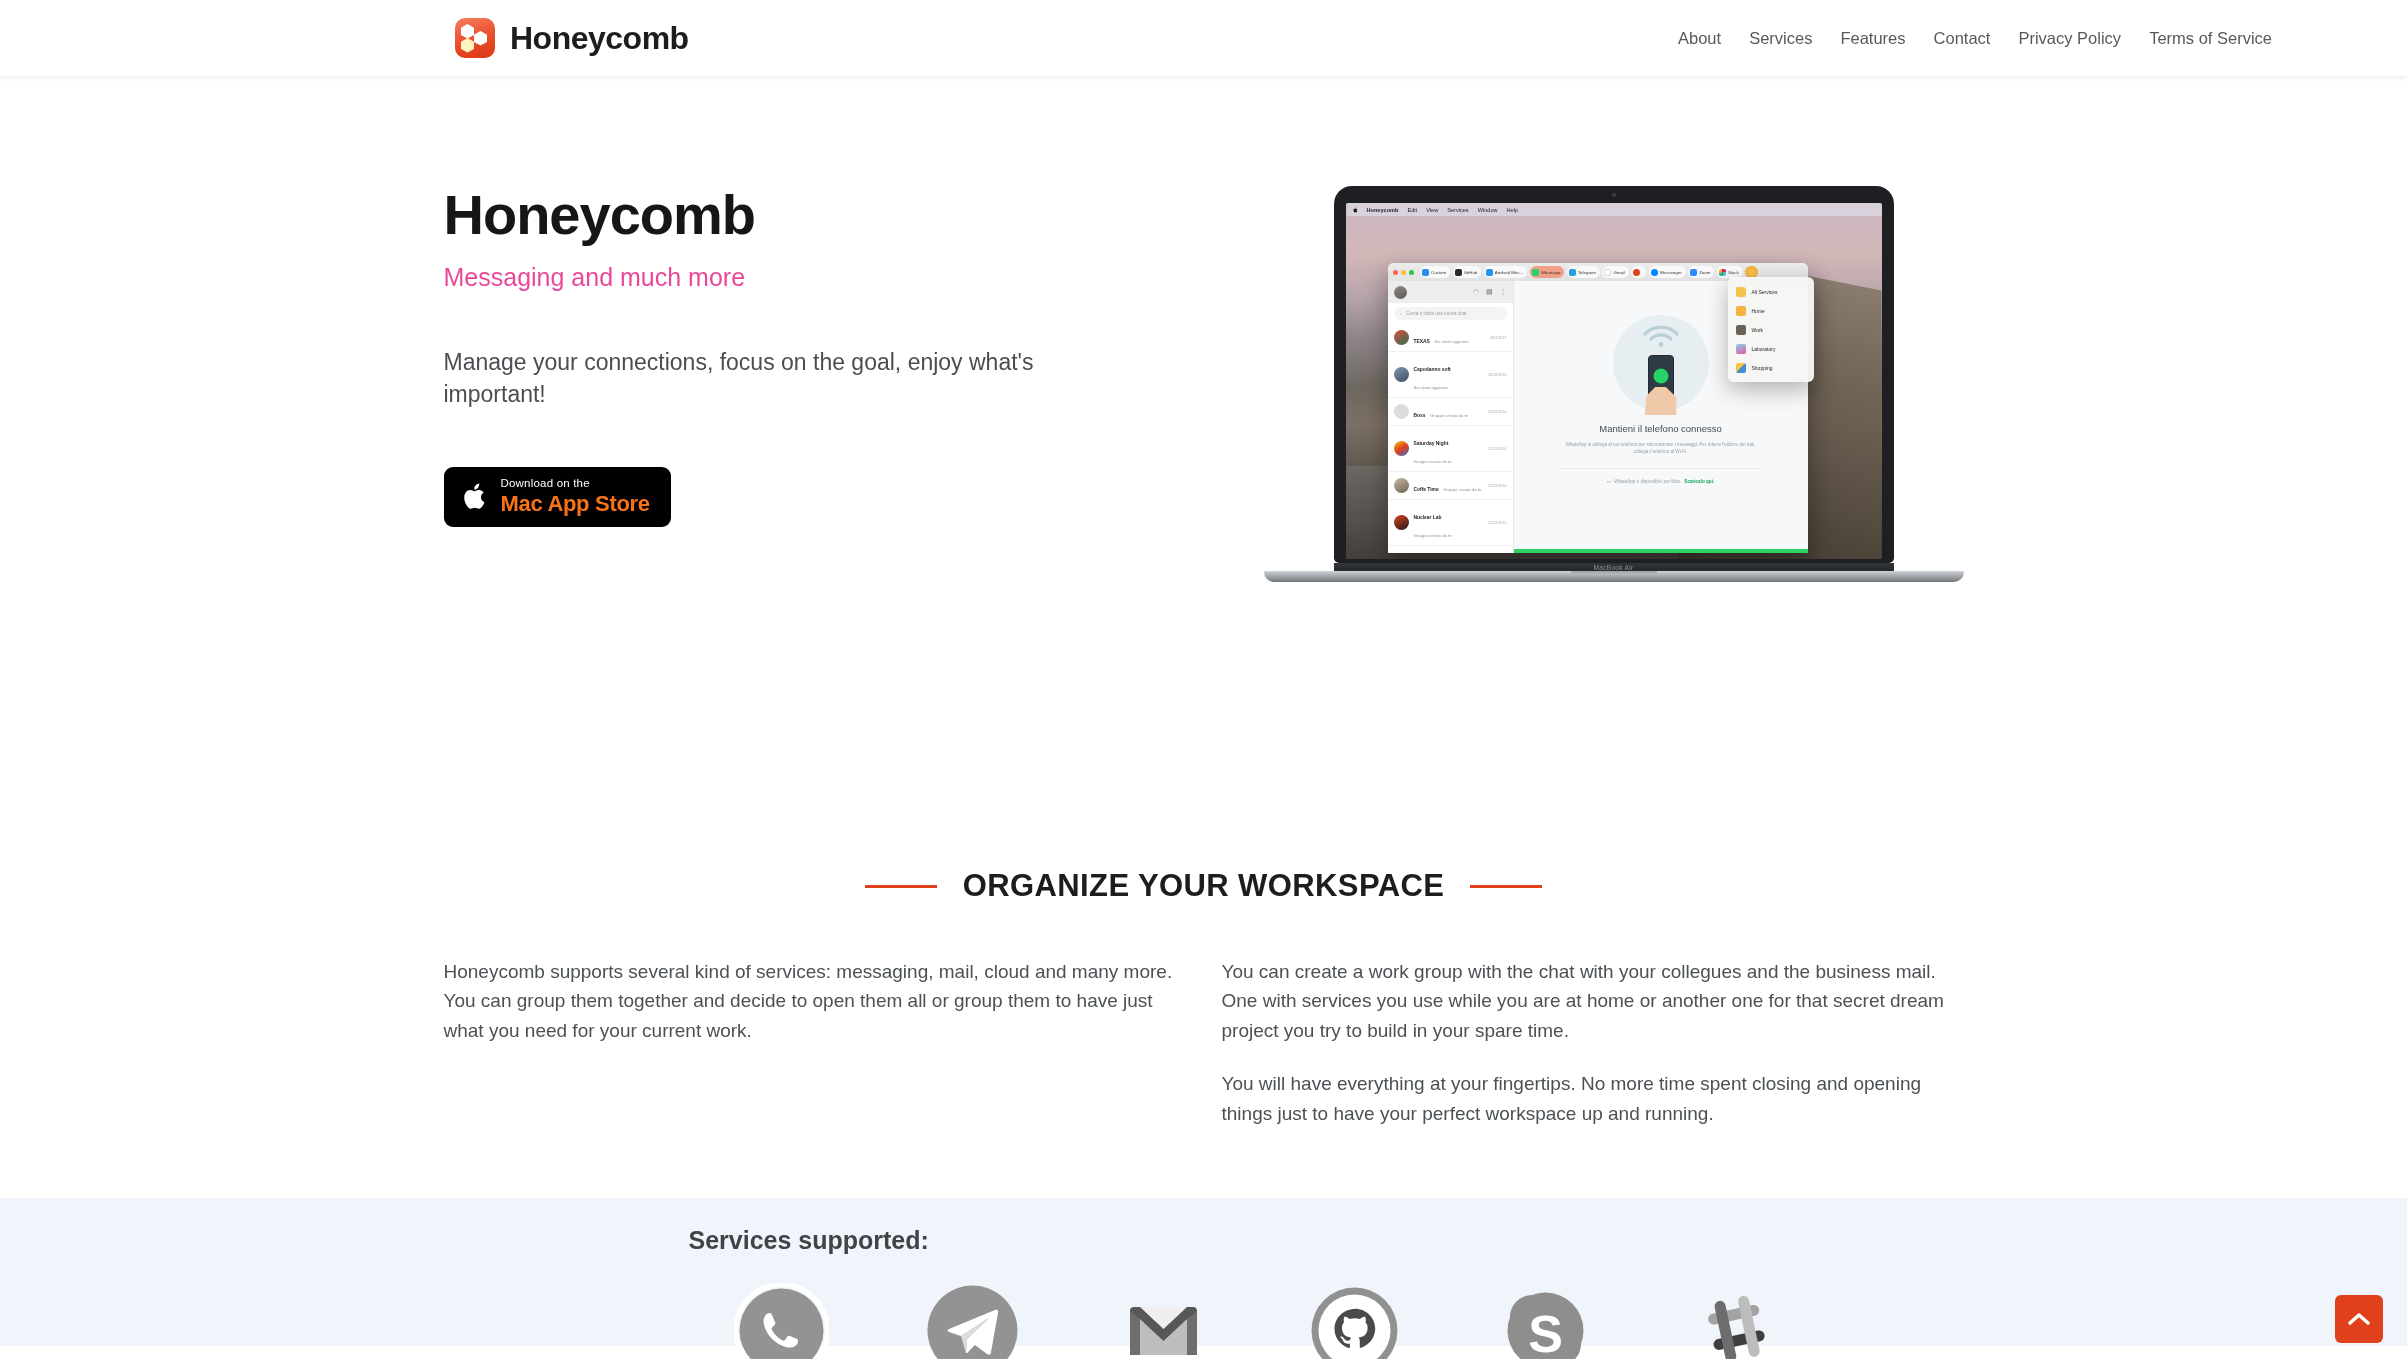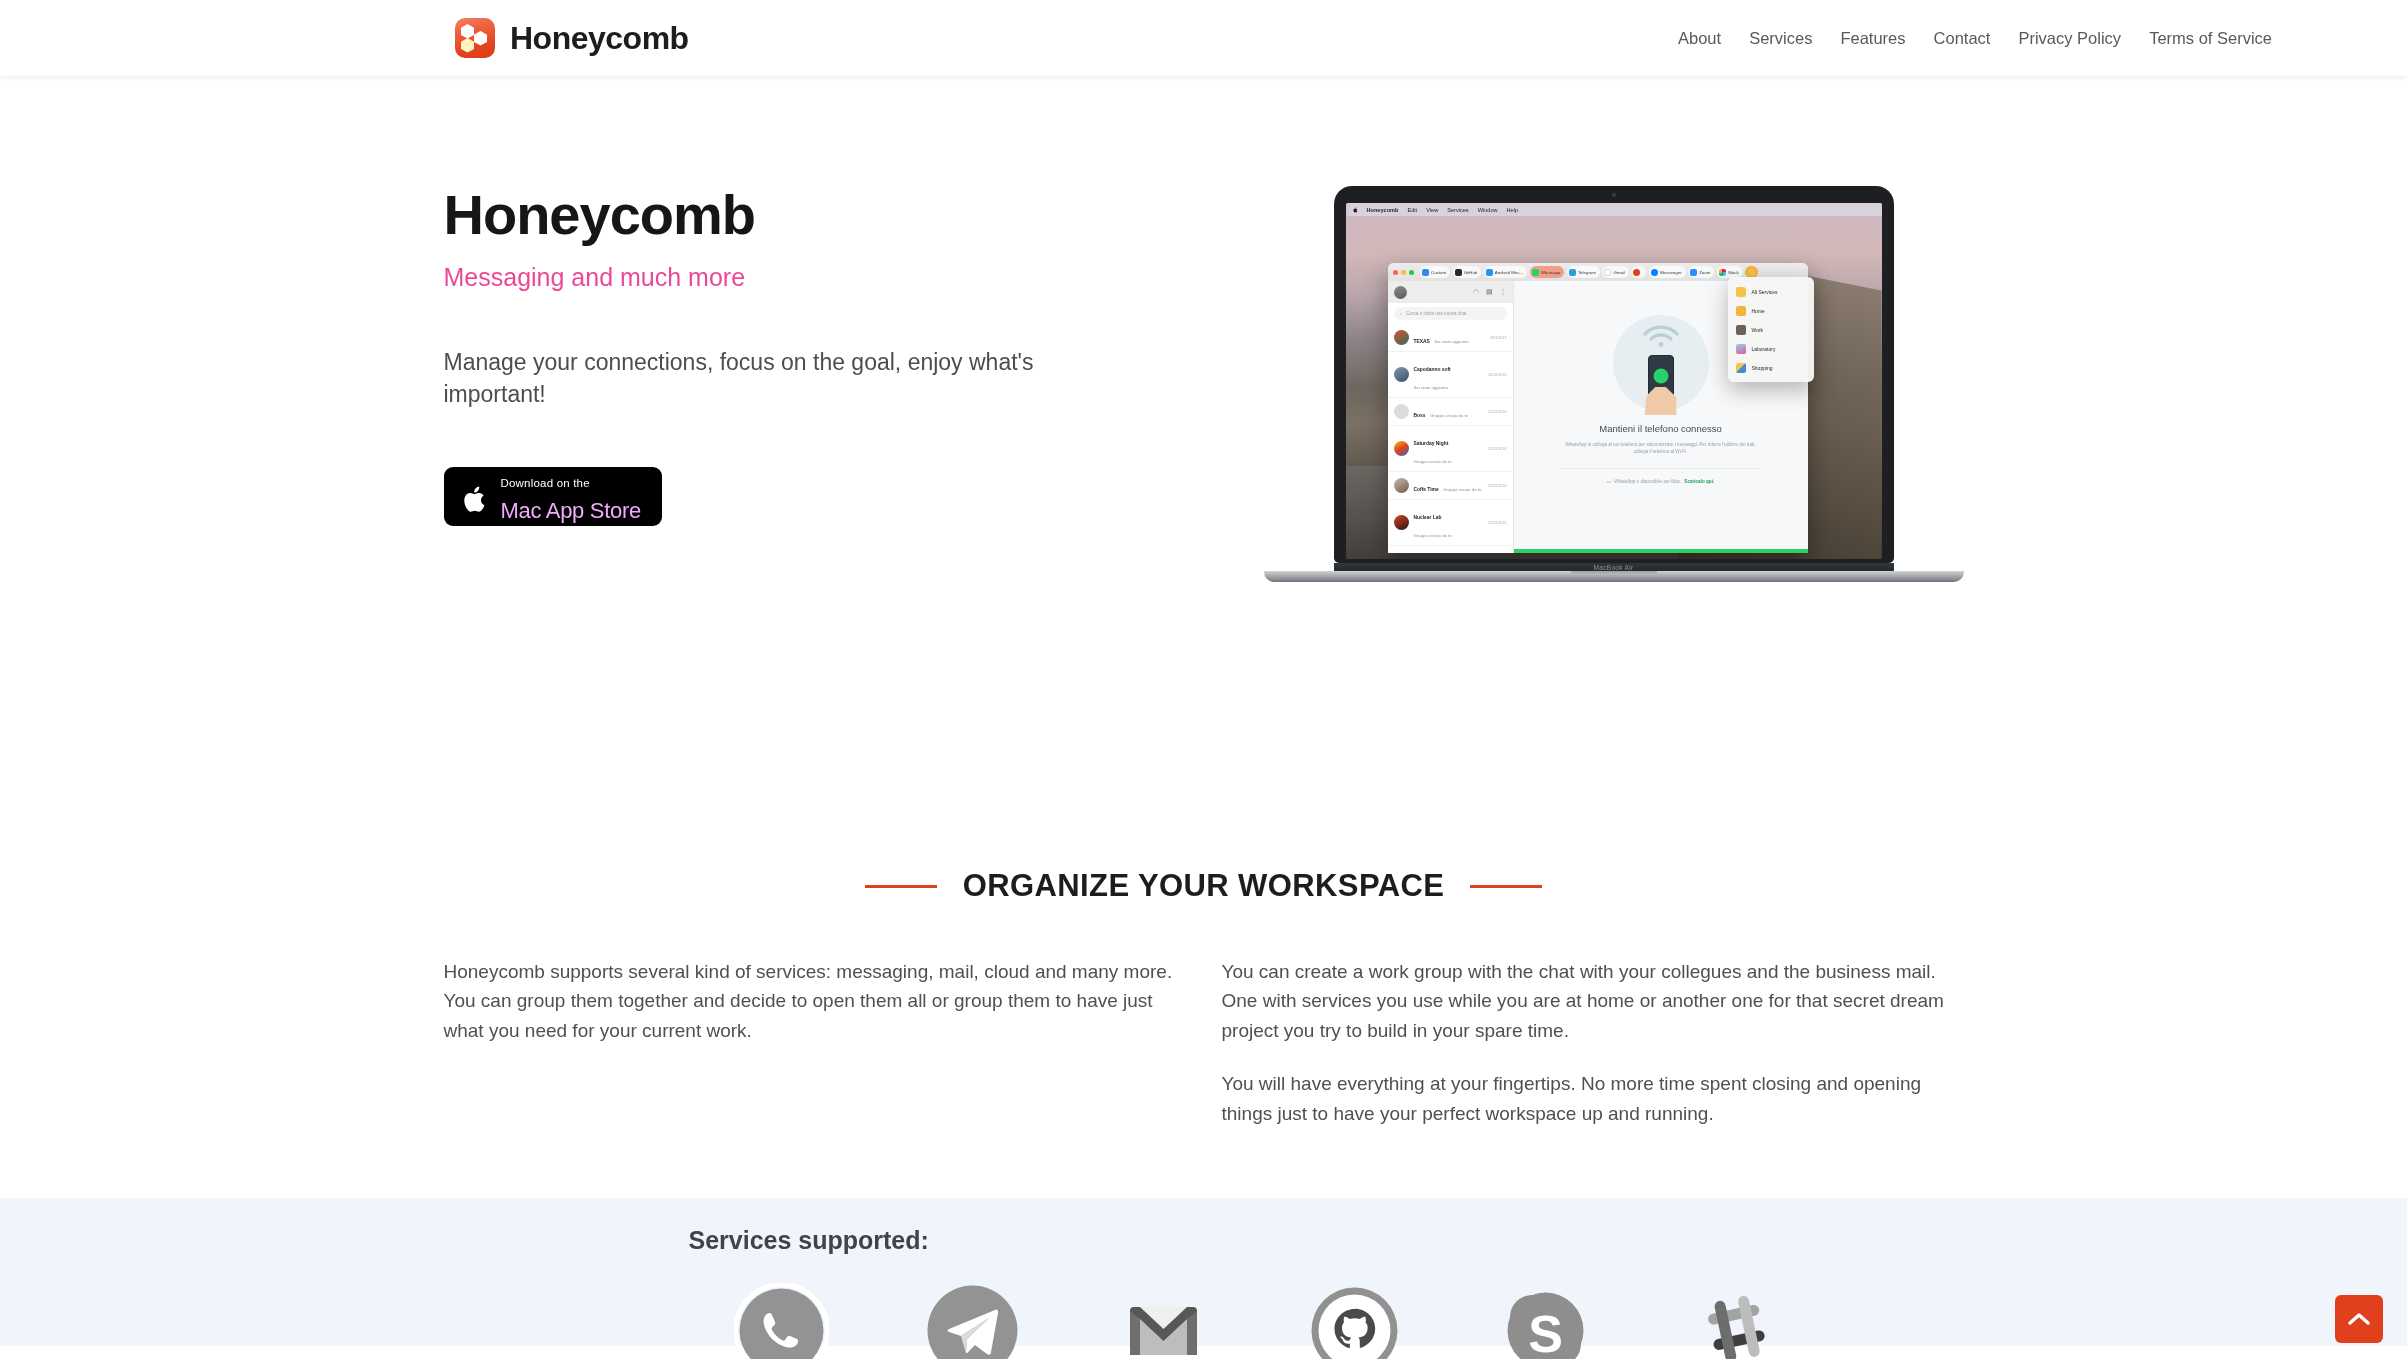--- a/index.html
+++ b/index.html
@@ -92,33 +92,33 @@
     line-height: 1.42;
     margin-top: 54px;
     max-width: 690px;
   }
   .appstore-btn {
     display: inline-flex;
     align-items: center;
     gap: 13px;
     background: #000000;
     border-radius: 9px;
-    padding: 11px 21px 4px 18px;
+    padding: 11px 21px 12px 18px;
     margin-top: 56px;
     text-decoration: none;
     border: none;
     cursor: pointer;
   }
   .apple-glyph { width: 26px; height: 31px; display:block; }
   .appstore-text { display: flex; flex-direction: column; line-height: 1; }
   .appstore-small {
     color: #ffffff; font-size: 11.5px; letter-spacing: .2px; margin-bottom: 3px;
   }
   .appstore-big {
-    color: #f0abfc; font-size: 22px; font-weight: 400; letter-spacing: -.3px; margin-top: 7px;
+    color: #f97316; font-size: 22px; font-weight: 700; letter-spacing: -.3px;
   }
 
   
   .hero-visual { margin-left: 68px; position: relative; width: 700px; }
   .laptop { position: relative; width: 700px; }
   .laptop-lid {
     width: 560px; margin: 0 auto;
     background: #1d1f22;
     border-radius: 18px 18px 5px 5px;
     padding: 17px 12px 4px 12px;

